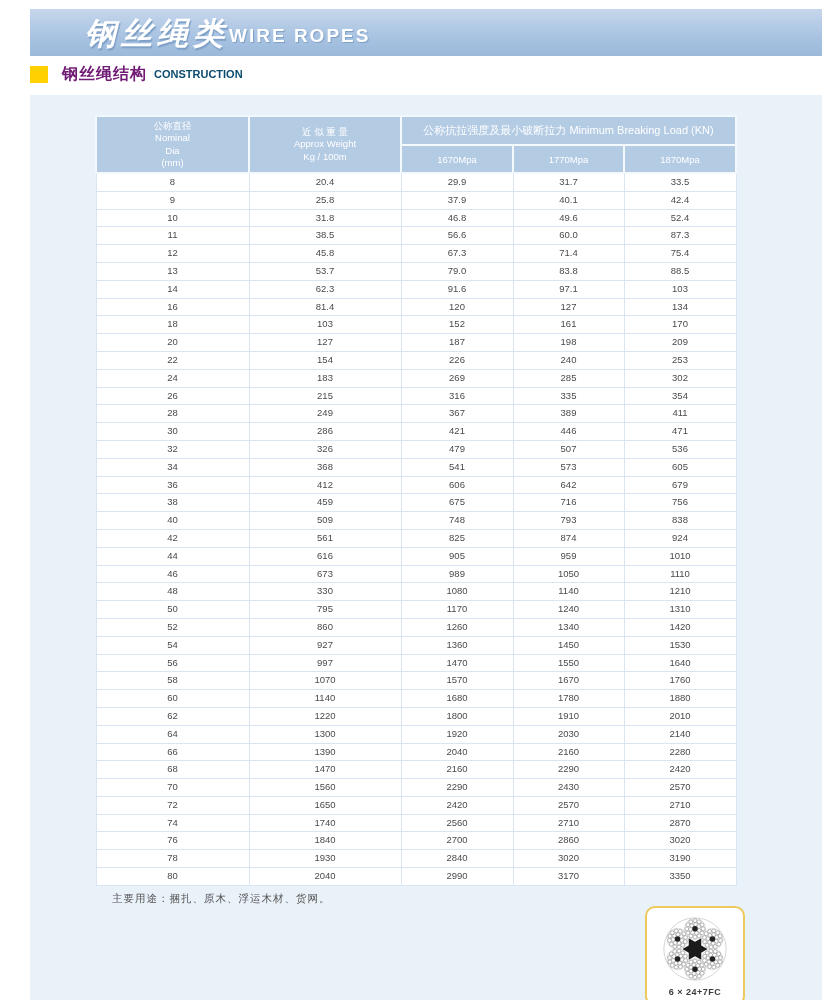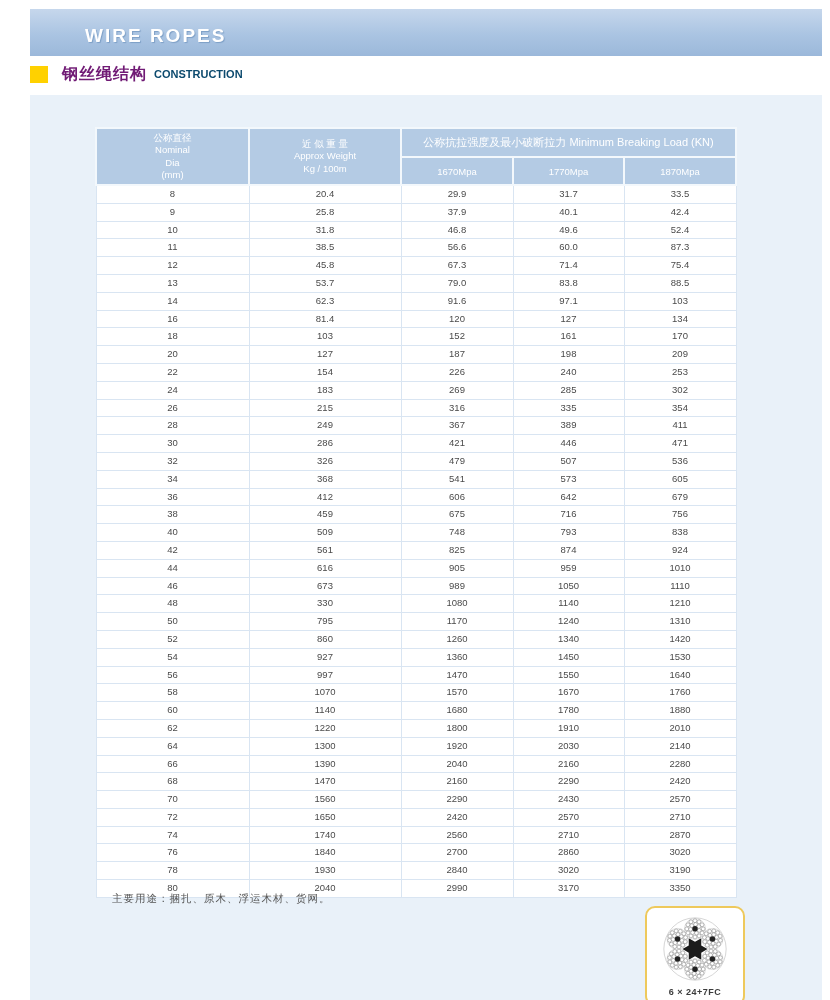--- a/index.html
+++ b/index.html
@@ -32,21 +32,21 @@
   .section .cn{font-size:16px;font-weight:bold;color:#701a75;margin-left:14px;letter-spacing:1px;}
   .section .en{font-size:11px;font-weight:bold;color:#0c4a6e;margin-left:7px;}
   
   .panel{
     position:absolute;left:30px;top:95px;width:792px;height:905px;
     background:#e9f1f9;
   }
   
   table.spec{
     position:absolute;left:65px;top:20px;width:640px;
-    border-collapse:collapse;table-layout:fixed;margin-top:12px;
+    border-collapse:collapse;table-layout:fixed;
   }
   table.spec col.c1{width:153px;} table.spec col.c2{width:152px;}
   table.spec col.c3{width:112px;} table.spec col.c4{width:111px;} table.spec col.c5{width:112px;}
   table.spec thead th{
     background:#b4cbe4;color:#ffffff;font-weight:normal;
     border:2px solid #f3f8fc;padding:0;text-align:center;vertical-align:middle;
   }
   th.hd-multi{font-size:9.5px;line-height:12.5px;height:55px;}
   th.hd-group{font-size:11px;height:26px;}
   th.hd-sub{font-size:9.5px;height:25px;}
@@ -66,20 +66,21 @@
     background:#ffffff;border:2px solid #eec95c;border-radius:10px;
     display:flex;flex-direction:column;align-items:center;
     box-sizing:border-box;padding-top:3px;margin-top:18px;
   }
   .rope-box .caption{font-size:9px;font-weight:bold;color:#3c3c3c;margin-top:0px;letter-spacing:0.5px;}
 </style>
 </head>
 <body>
 
 <div class="banner">
+  <span class="cn">钢丝绳类</span>
   <span class="en">WIRE ROPES</span>
 </div>
 
 <div class="section">
   <span class="bullet"></span>
   <span class="cn">钢丝绳结构</span>
   <span class="en">CONSTRUCTION</span>
 </div>
 
 <div class="panel">

